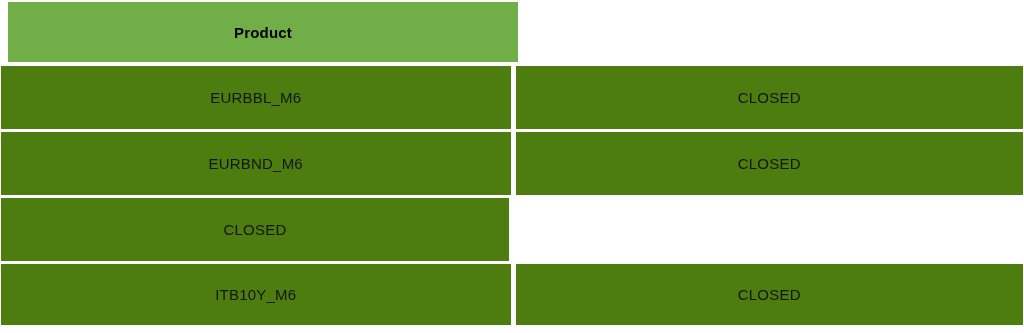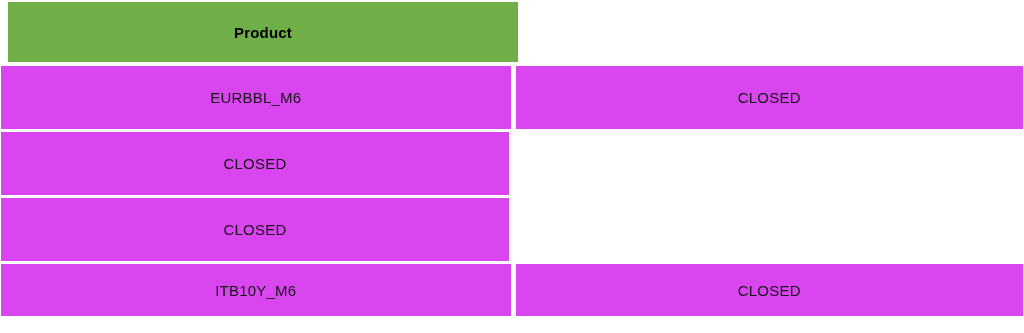--- a/index.html
+++ b/index.html
@@ -35,21 +35,21 @@
     margin-bottom: 4px;
     padding-left: 7px;
   }
 
   .row.body-row {
     height: 63px;
     margin-bottom: 3px;
   }
 
   .row.body-row.last {
-    height: 52px;
+    height: 61px;
     margin-bottom: 0;
     border-radius: 24px;
   }
 
   .cell {
     display: flex;
     align-items: center;
     justify-content: center;
     box-sizing: border-box;
     text-align: center;
@@ -66,21 +66,21 @@
 
   .header-row .cell {
     background: #70AF48;
     color: #000000;
     font-weight: bold;
     font-size: 15px;
     letter-spacing: 0.2px;
   }
 
   .body-row .cell {
-    background: #d946ef;
+    background: #4d7c0f;
     color: #151515;
     font-weight: normal;
     font-size: 15px;
     letter-spacing: 0.2px;
   }
 
   .ordinal-suffix {
     font-size: 10px;
     vertical-align: super;
     line-height: 0;
@@ -105,20 +105,23 @@
   <div class="row body-row">
     <div class="cell col-product">
       <span>EURBBL_M6</span>
     </div>
     <div class="cell col-date">
       <span>CLOSED</span>
     </div>
   </div>
 
   <div class="row body-row">
+    <div class="cell col-product">
+      <span>EURBND_M6</span>
+    </div>
     <div class="cell col-date">
       <span>CLOSED</span>
     </div>
   </div>
 
   <div class="row body-row">
     <div class="cell col-date">
       <span>CLOSED</span>
     </div>
   </div>

